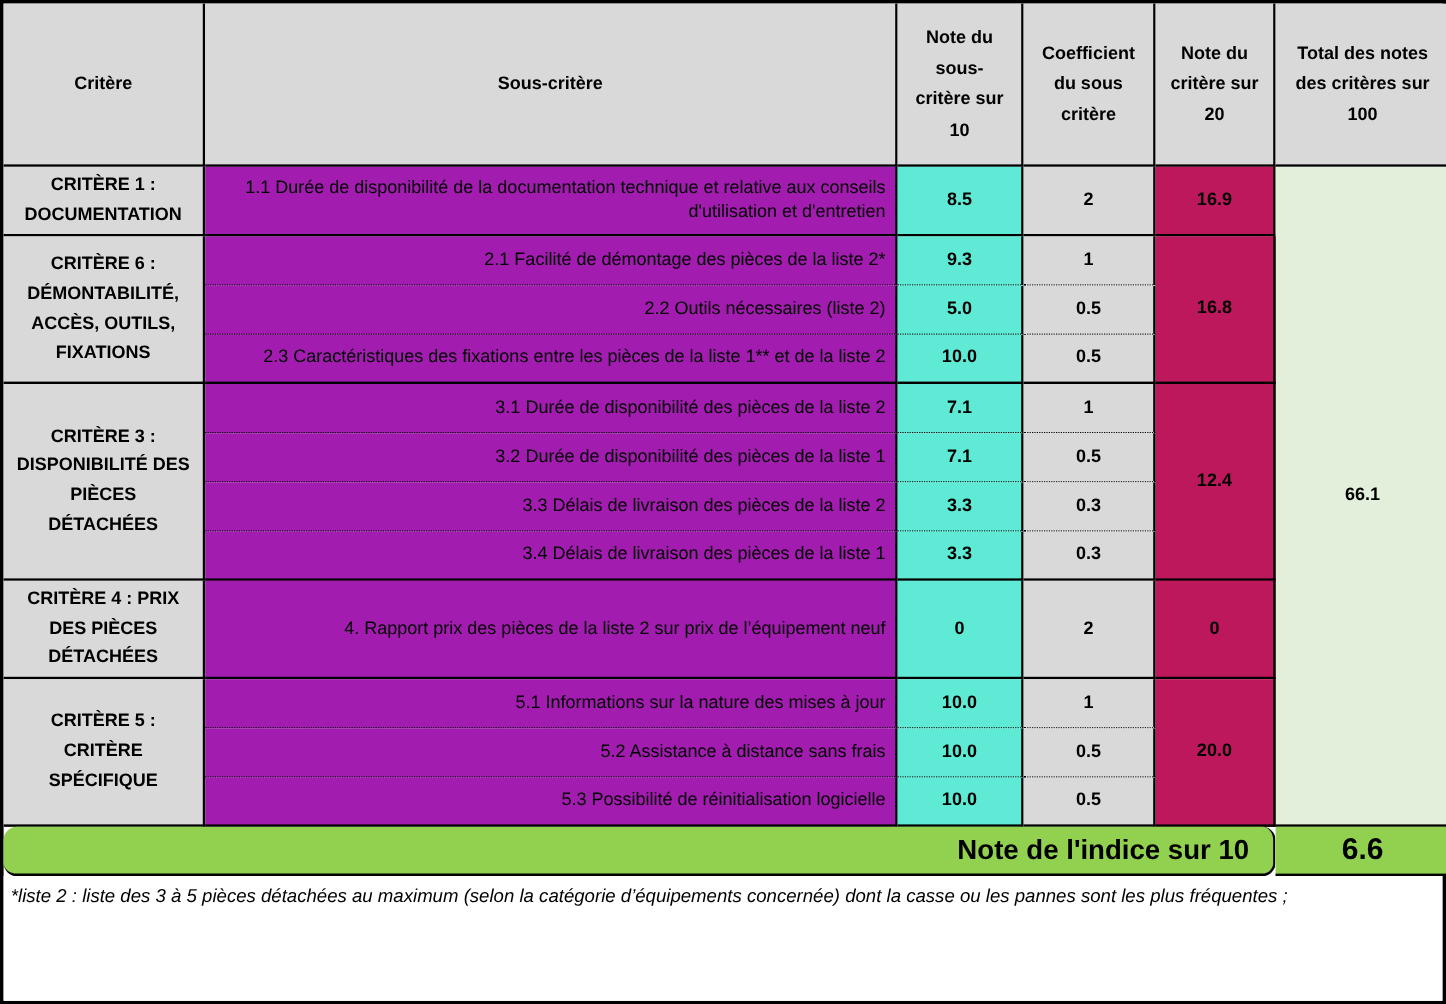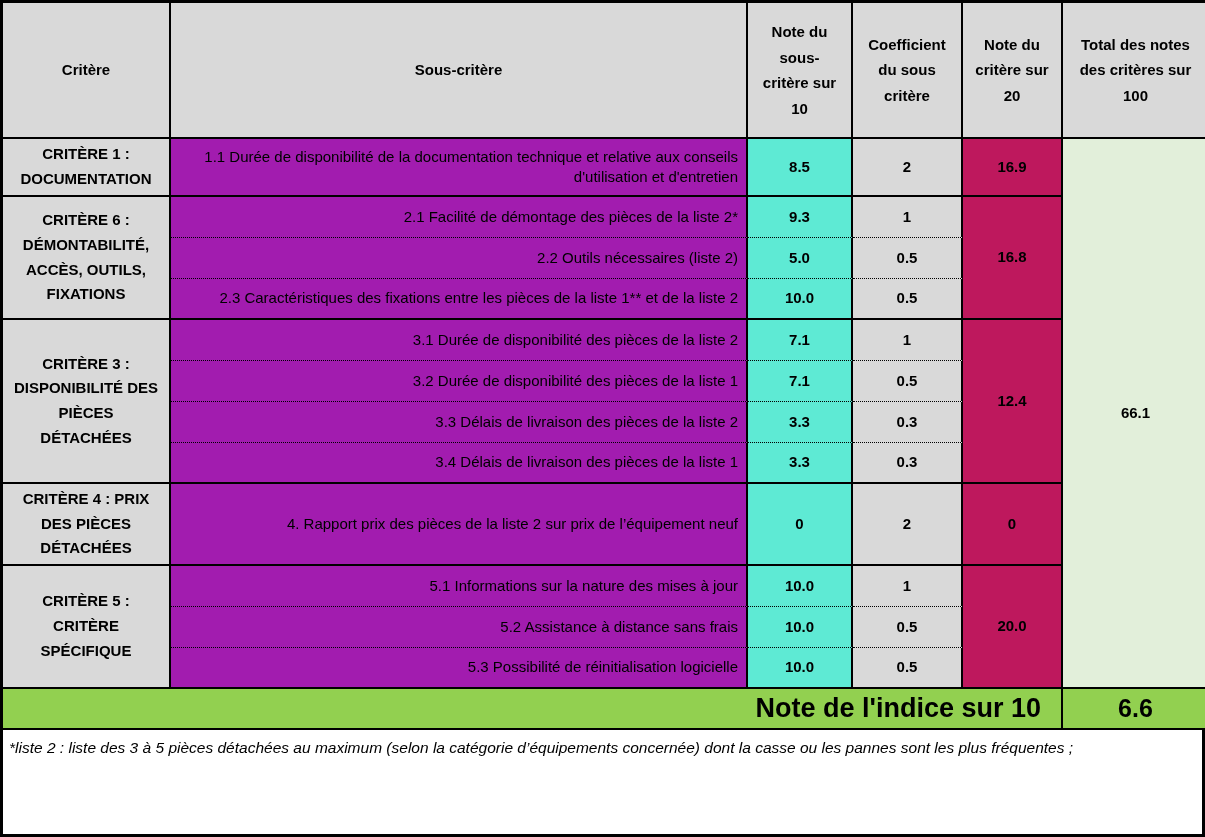--- a/index.html
+++ b/index.html
@@ -40,22 +40,23 @@
   td.coef  { background: #d9d9d9; text-align: center; font-weight: bold; }
   td.s20   { background: #be185d; text-align: center; font-weight: bold; }
   td.total { background: #e2efda; text-align: center; font-weight: bold; }
   td.dot   { border-bottom: 1px dotted #000; }
   tr.rh-hdr { height: 136px; }
   tr.rh-c1  { height: 58px; }
   tr.rh-s   { height: 41px; }
   tr.rh-c4  { height: 82px; }
   td.index-label {
     background: #92d050; text-align: right; font-weight: bold;
-    font-size: 27px; padding-right: 20px;
+    font-size: 23px; padding-right: 20px;
     font-family: "Liberation Sans", sans-serif;
+    border-radius: 11px;
   }
   td.index-value {
     background: #92d050; text-align: center; font-weight: bold;
     font-size: 25px;
   }
   .footnotes {
     flex: 1; background: #fff;
     padding: 5px 10px 4px 6px;
     font-style: italic; font-size: 15.5px; line-height: 1.65;
   }

